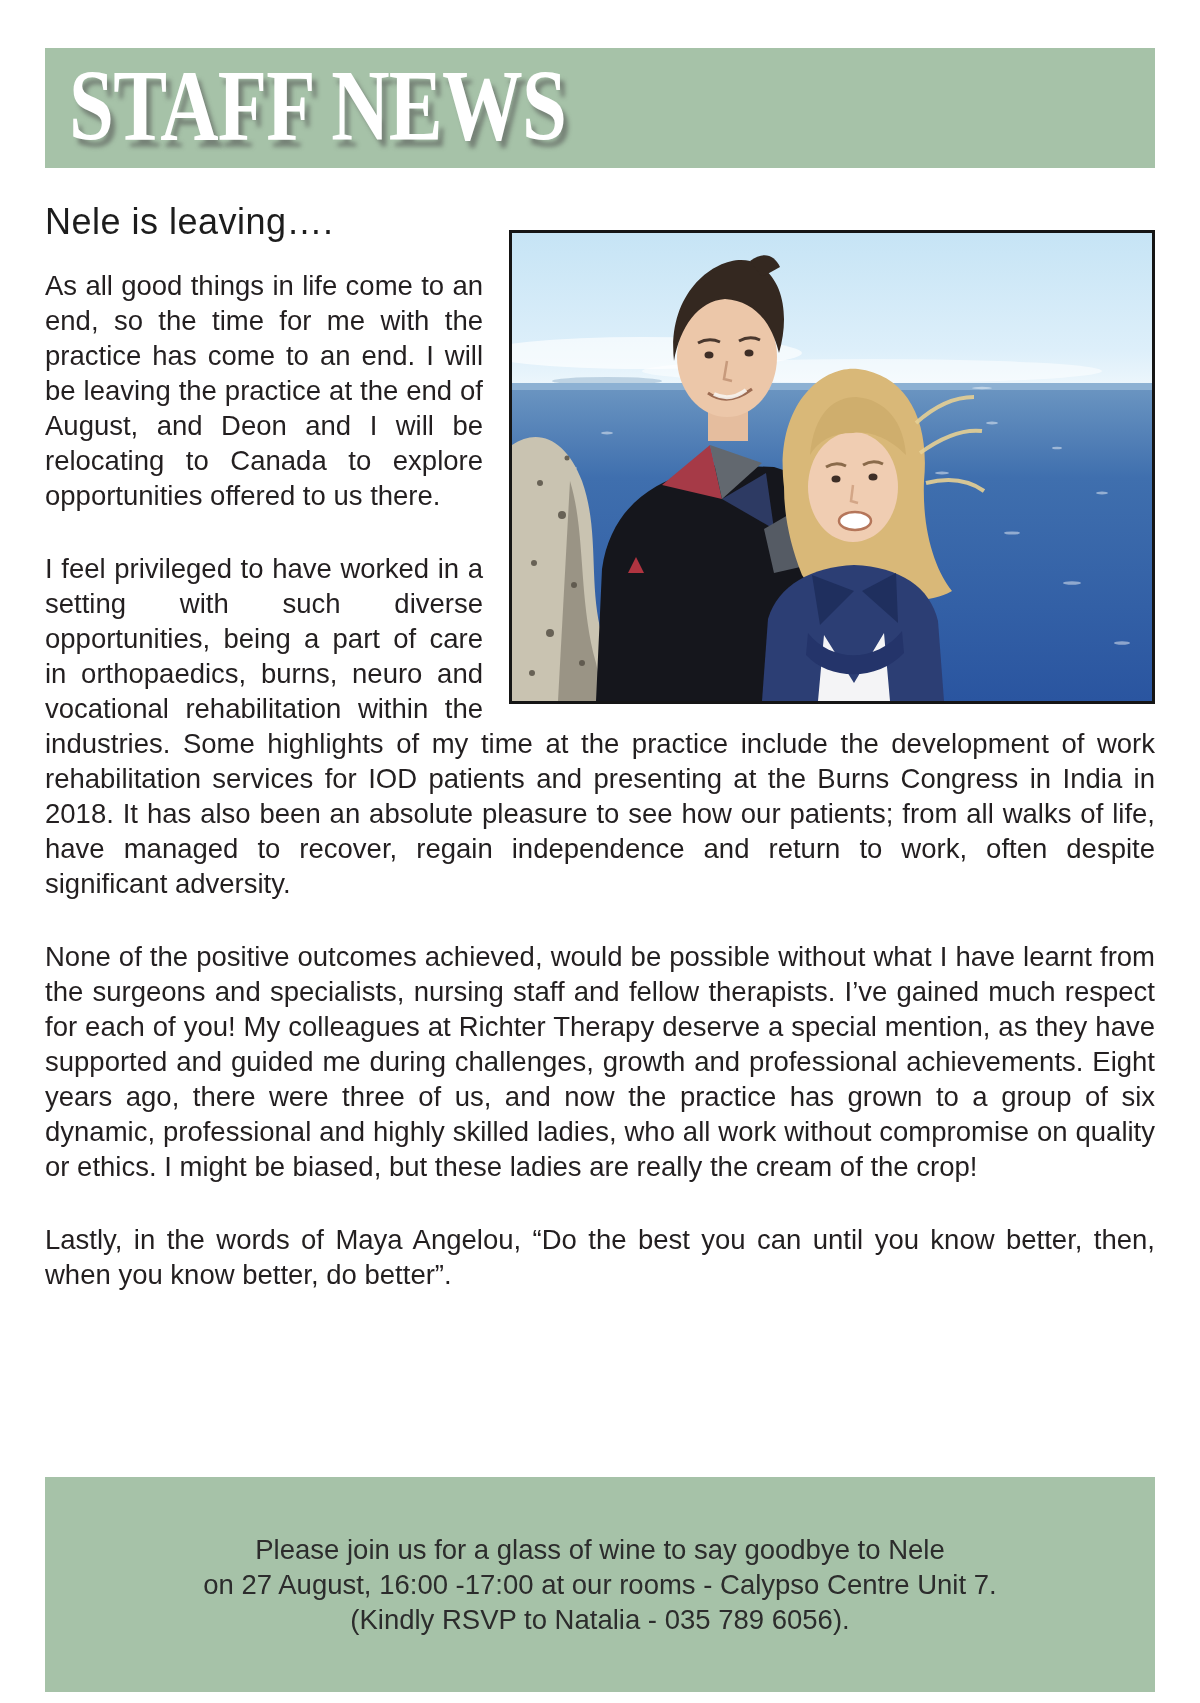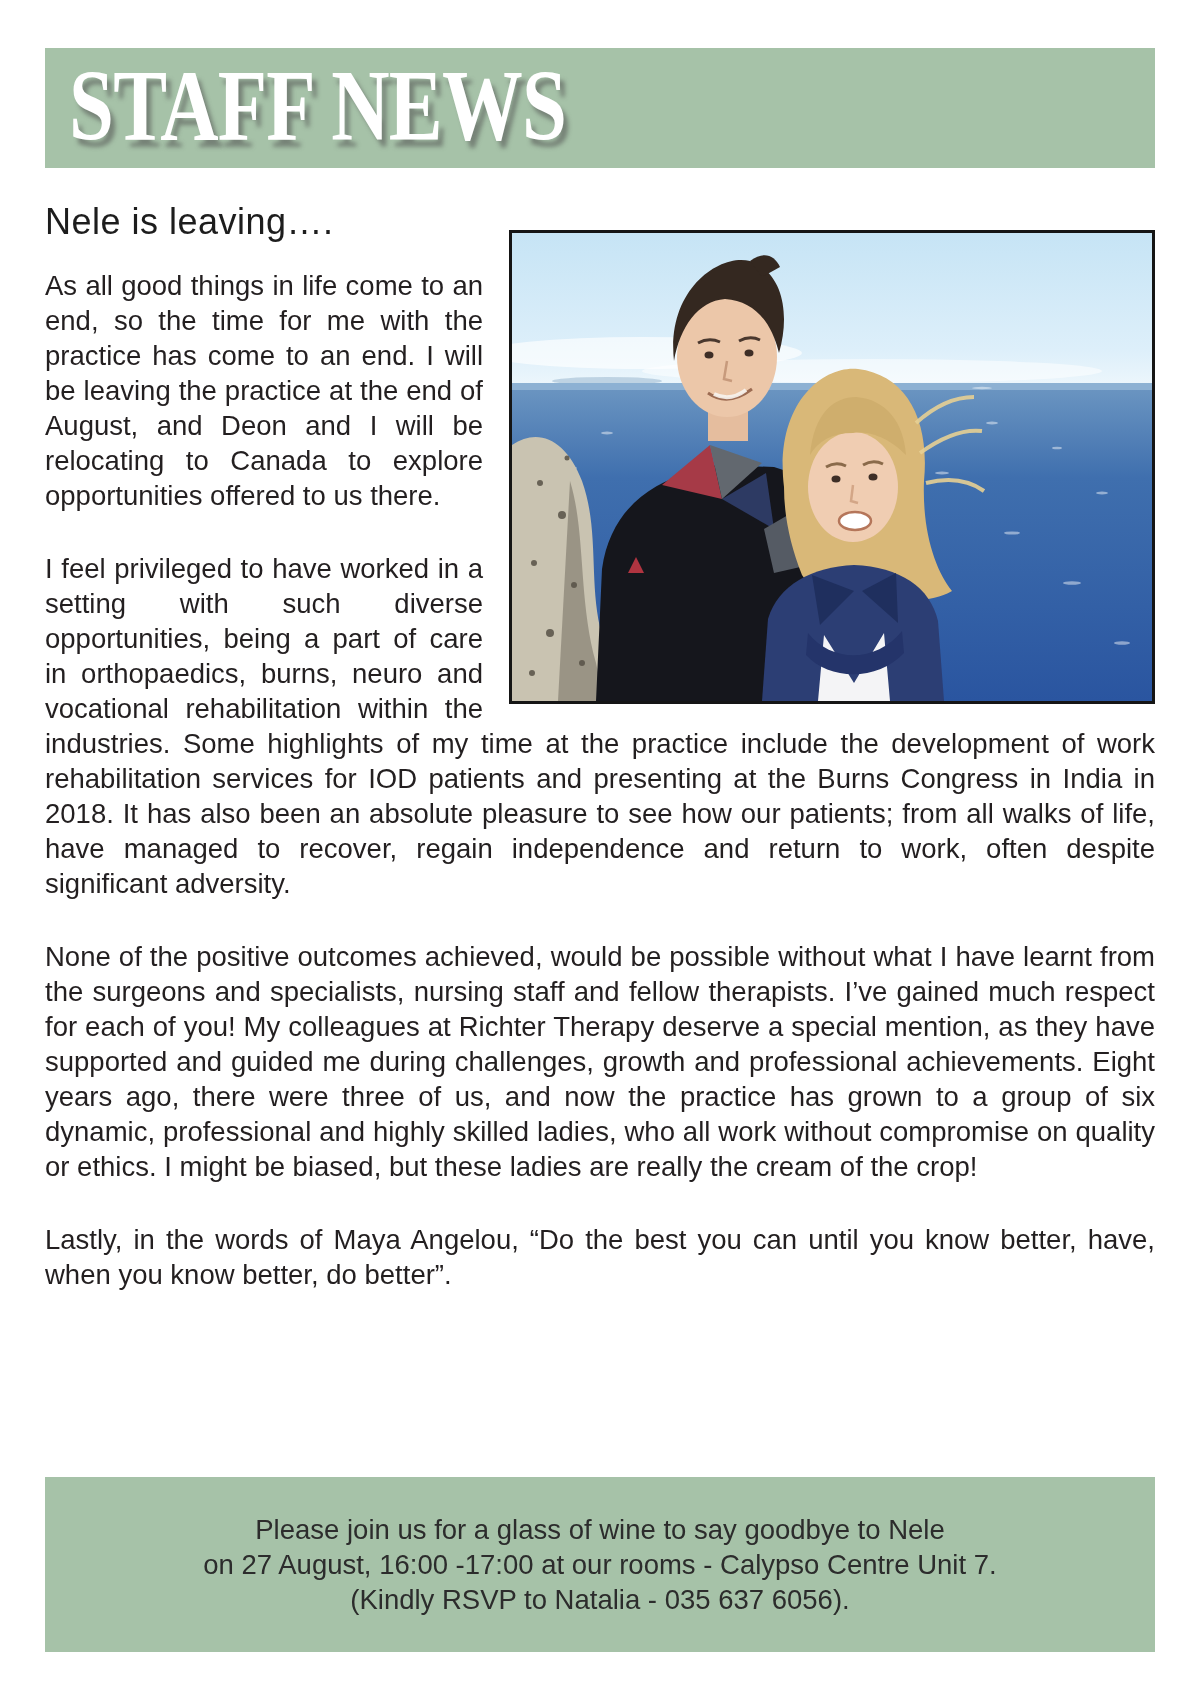--- a/index.html
+++ b/index.html
@@ -41,21 +41,21 @@
   }
   .photo-fig svg{display:block;}
   .content p{
     font-size:27.5px;line-height:35px;text-align:justify;
     margin:0 0 38px 0;
   }
   .content p:last-child{margin-bottom:0;}
 
   
   .footer-box{
-    position:absolute;left:45px;top:1477px;width:1110px;height:175px;
+    position:absolute;left:45px;top:1477px;width:1110px;height:215px;
     background:#a6c2a8;
     display:flex;flex-direction:column;justify-content:center;
     text-align:center;
   }
   .footer-line{
     font-size:27.5px;line-height:35px;color:#2c2c2c;
   }
 </style>
 </head>
 <body>
@@ -160,22 +160,22 @@
           <path d="M296,400 C320,430 364,430 390,398 L392,420 C366,448 318,448 294,422 Z" fill="#24346a"></path>
         </g>
       </svg>
     </figure>
 
     <h2 class="article-heading">Nele is leaving….</h2>
 
     <p>As all good things in life come to an end, so the time for me with the practice has come to an end. I will be leaving the practice at the end of August, and Deon and I will be relocating to Canada to explore opportunities offered to us there.</p>
     <p>I feel privileged to have worked in a setting with such diverse opportunities, being a part of care in orthopaedics, burns, neuro and vocational rehabilitation within the industries. Some highlights of my time at the practice include the development of work rehabilitation services for IOD patients and presenting at the Burns Congress in India in 2018. It has also been an absolute pleasure to see how our patients; from all walks of life, have managed to recover, regain independence and return to work, often despite significant adversity.</p>
     <p>None of the positive outcomes achieved, would be possible without what I have learnt from the surgeons and specialists, nursing staff and fellow therapists. I’ve gained much respect for each of you! My colleagues at Richter Therapy deserve a special mention, as they have supported and guided me during challenges, growth and professional achievements. Eight years ago, there were three of us, and now the practice has grown to a group of six dynamic, professional and highly skilled ladies, who all work without compromise on quality or ethics. I might be biased, but these ladies are really the cream of the crop!</p>
-    <p>Lastly, in the words of Maya Angelou, “Do the best you can until you know better, have, when you know better, do better”.</p>
+    <p>Lastly, in the words of Maya Angelou, “Do the best you can until you know better, then, when you know better, do better”.</p>
   </div>
 
   <div class="footer-box">
     <div class="footer-line">Please join us for a glass of wine to say goodbye to Nele</div>
     <div class="footer-line">on 27 August, 16:00 -17:00 at our rooms - Calypso Centre Unit 7.</div>
-    <div class="footer-line">(Kindly RSVP to Natalia - 035 637 6056).</div>
+    <div class="footer-line">(Kindly RSVP to Natalia - 035 789 6056).</div>
   </div>
 
 </div>
 
 </body></html>

